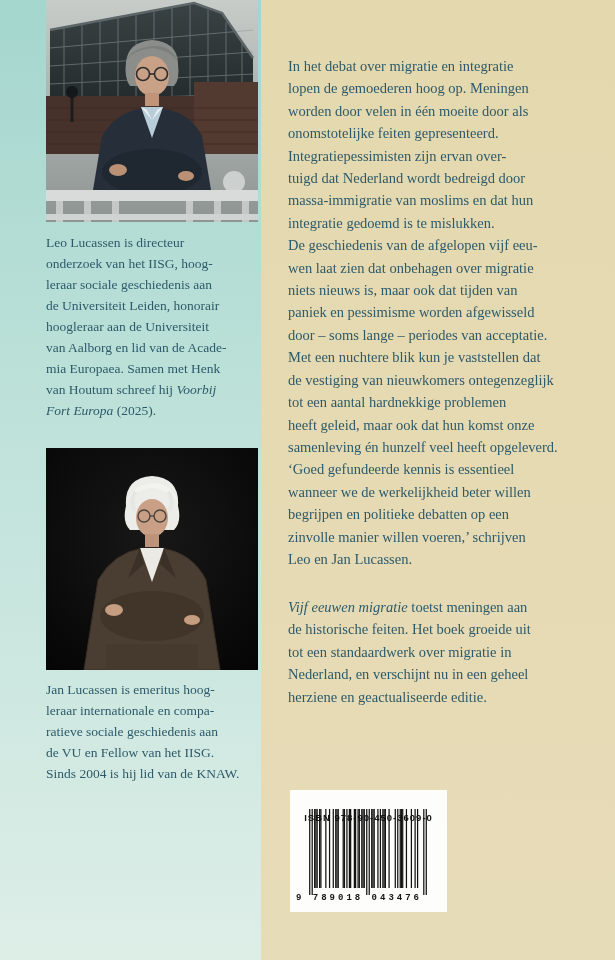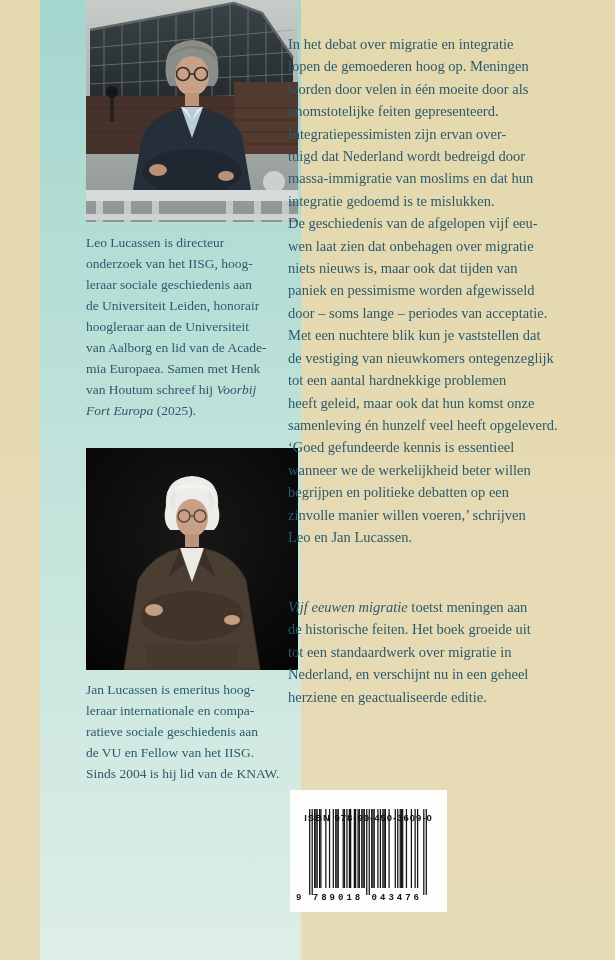--- a/index.html
+++ b/index.html
@@ -5,33 +5,33 @@
   :root{
     --flap-top:#a4d6ce; --flap-mid:#bfe2da; --flap-bottom:#ddeee7;
     --beige-top:#e4d8ae; --beige-bottom:#e7dcb8;
     --ink:#2d5a6a; --bar-bg:#1d4e66;
   }
   *{margin:0;padding:0;box-sizing:border-box;}
   body{font-family:"Liberation Serif","DejaVu Serif",serif;background:#888;}
   .cover{position:relative;width:615px;height:960px;overflow:hidden;
          background:linear-gradient(180deg,var(--beige-top),var(--beige-bottom));}
   .flap{position:absolute;left:0;top:0;width:261px;height:960px;
-        background:linear-gradient(180deg,var(--flap-top) 0%,var(--flap-mid) 45%,var(--flap-bottom) 100%);margin-left:40px;}
+        background:linear-gradient(180deg,var(--flap-top) 0%,var(--flap-mid) 45%,var(--flap-bottom) 100%);}
   .photo{position:absolute;left:46px;width:212px;height:222px;overflow:hidden;}
   .photo svg{display:block;width:100%;height:100%;}
   #photo-leo{top:0;}
   #photo-jan{top:448px;}
   .bio{position:absolute;left:46px;width:218px;color:var(--ink);
        font-size:13.5px;line-height:21px;white-space:pre-line;}
   #bio-leo{top:232px;}
   #bio-jan{top:679px;}
   .it{font-style:italic;}
   .blurb{position:absolute;left:288px;width:302px;color:var(--ink);
          font-size:14.5px;line-height:22.4px;white-space:pre-line;}
-  #para1{top:33px;}
+  #para1{top:55px;}
   #para2{top:596px;}
   .site-bar{position:absolute;left:290px;top:769px;width:156px;height:21px;
             background:var(--bar-bg);display:flex;align-items:center;justify-content:center;}
   .site-bar span{color:#f3f2ee;font-family:"Liberation Sans",sans-serif;
                  font-size:9px;font-weight:bold;letter-spacing:2.2px;white-space:nowrap;}
   .barcode-box{position:absolute;left:290px;top:790px;width:157px;height:122px;background:#fdfdfb;}
   .isbn-label{position:absolute;left:0;top:22px;width:100%;text-align:center;color:#151515;
               font-family:"Liberation Sans",sans-serif;font-size:9.5px;font-weight:bold;letter-spacing:1px;}
   .bars{position:absolute;left:18px;top:19px;width:120px;height:86px;}
   .barcode-digits{position:absolute;left:6px;top:103px;width:100%;color:#151515;

